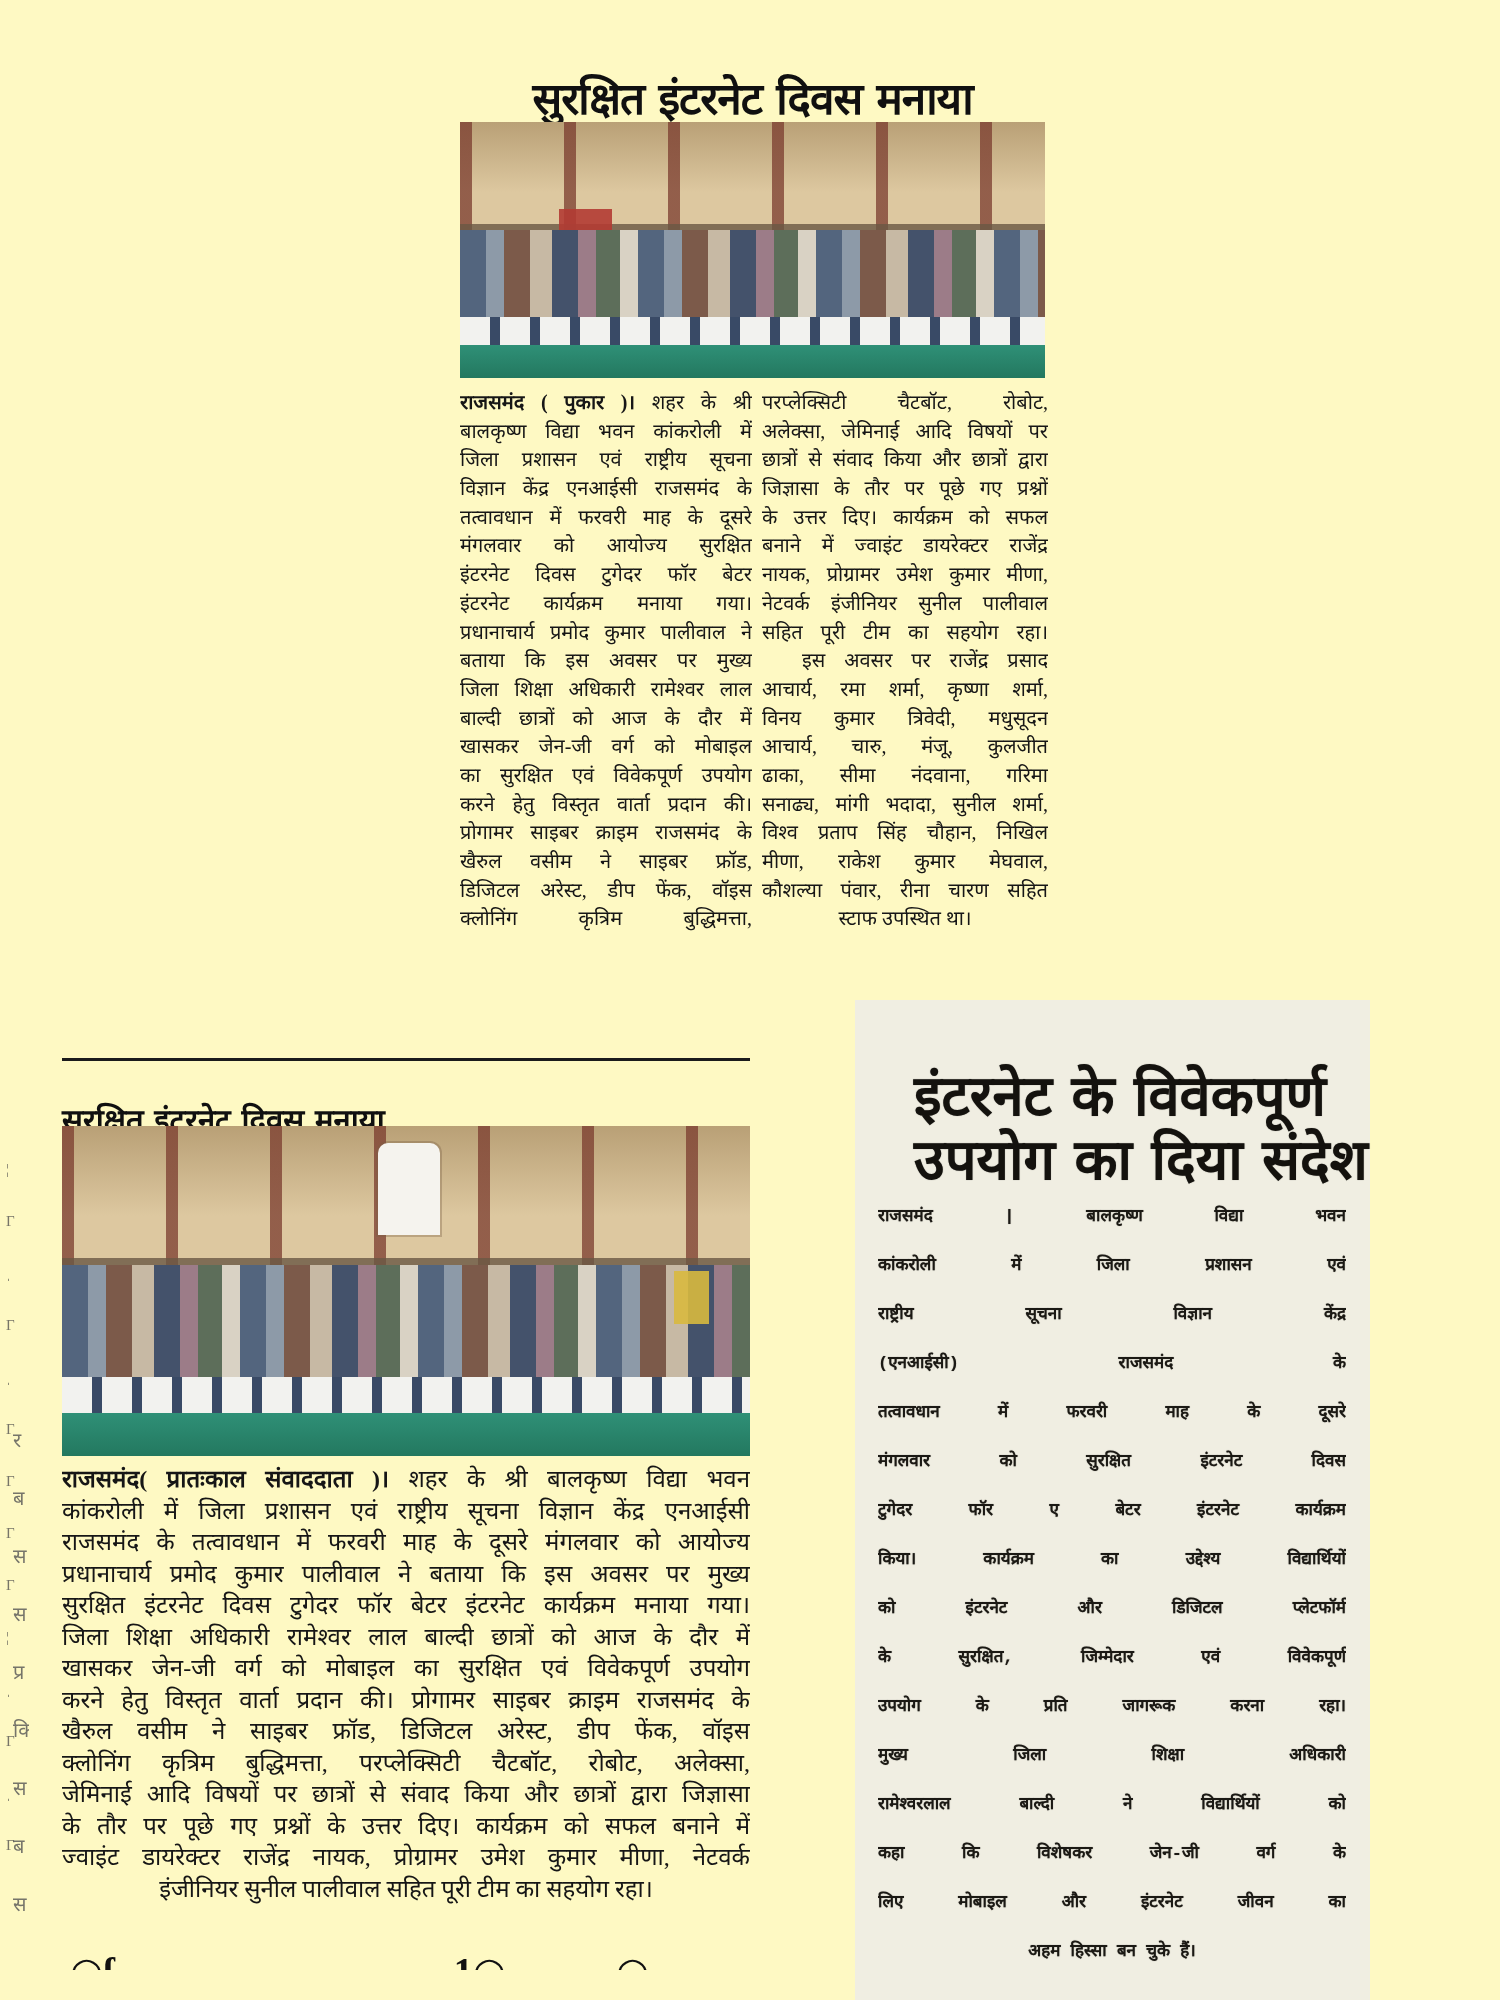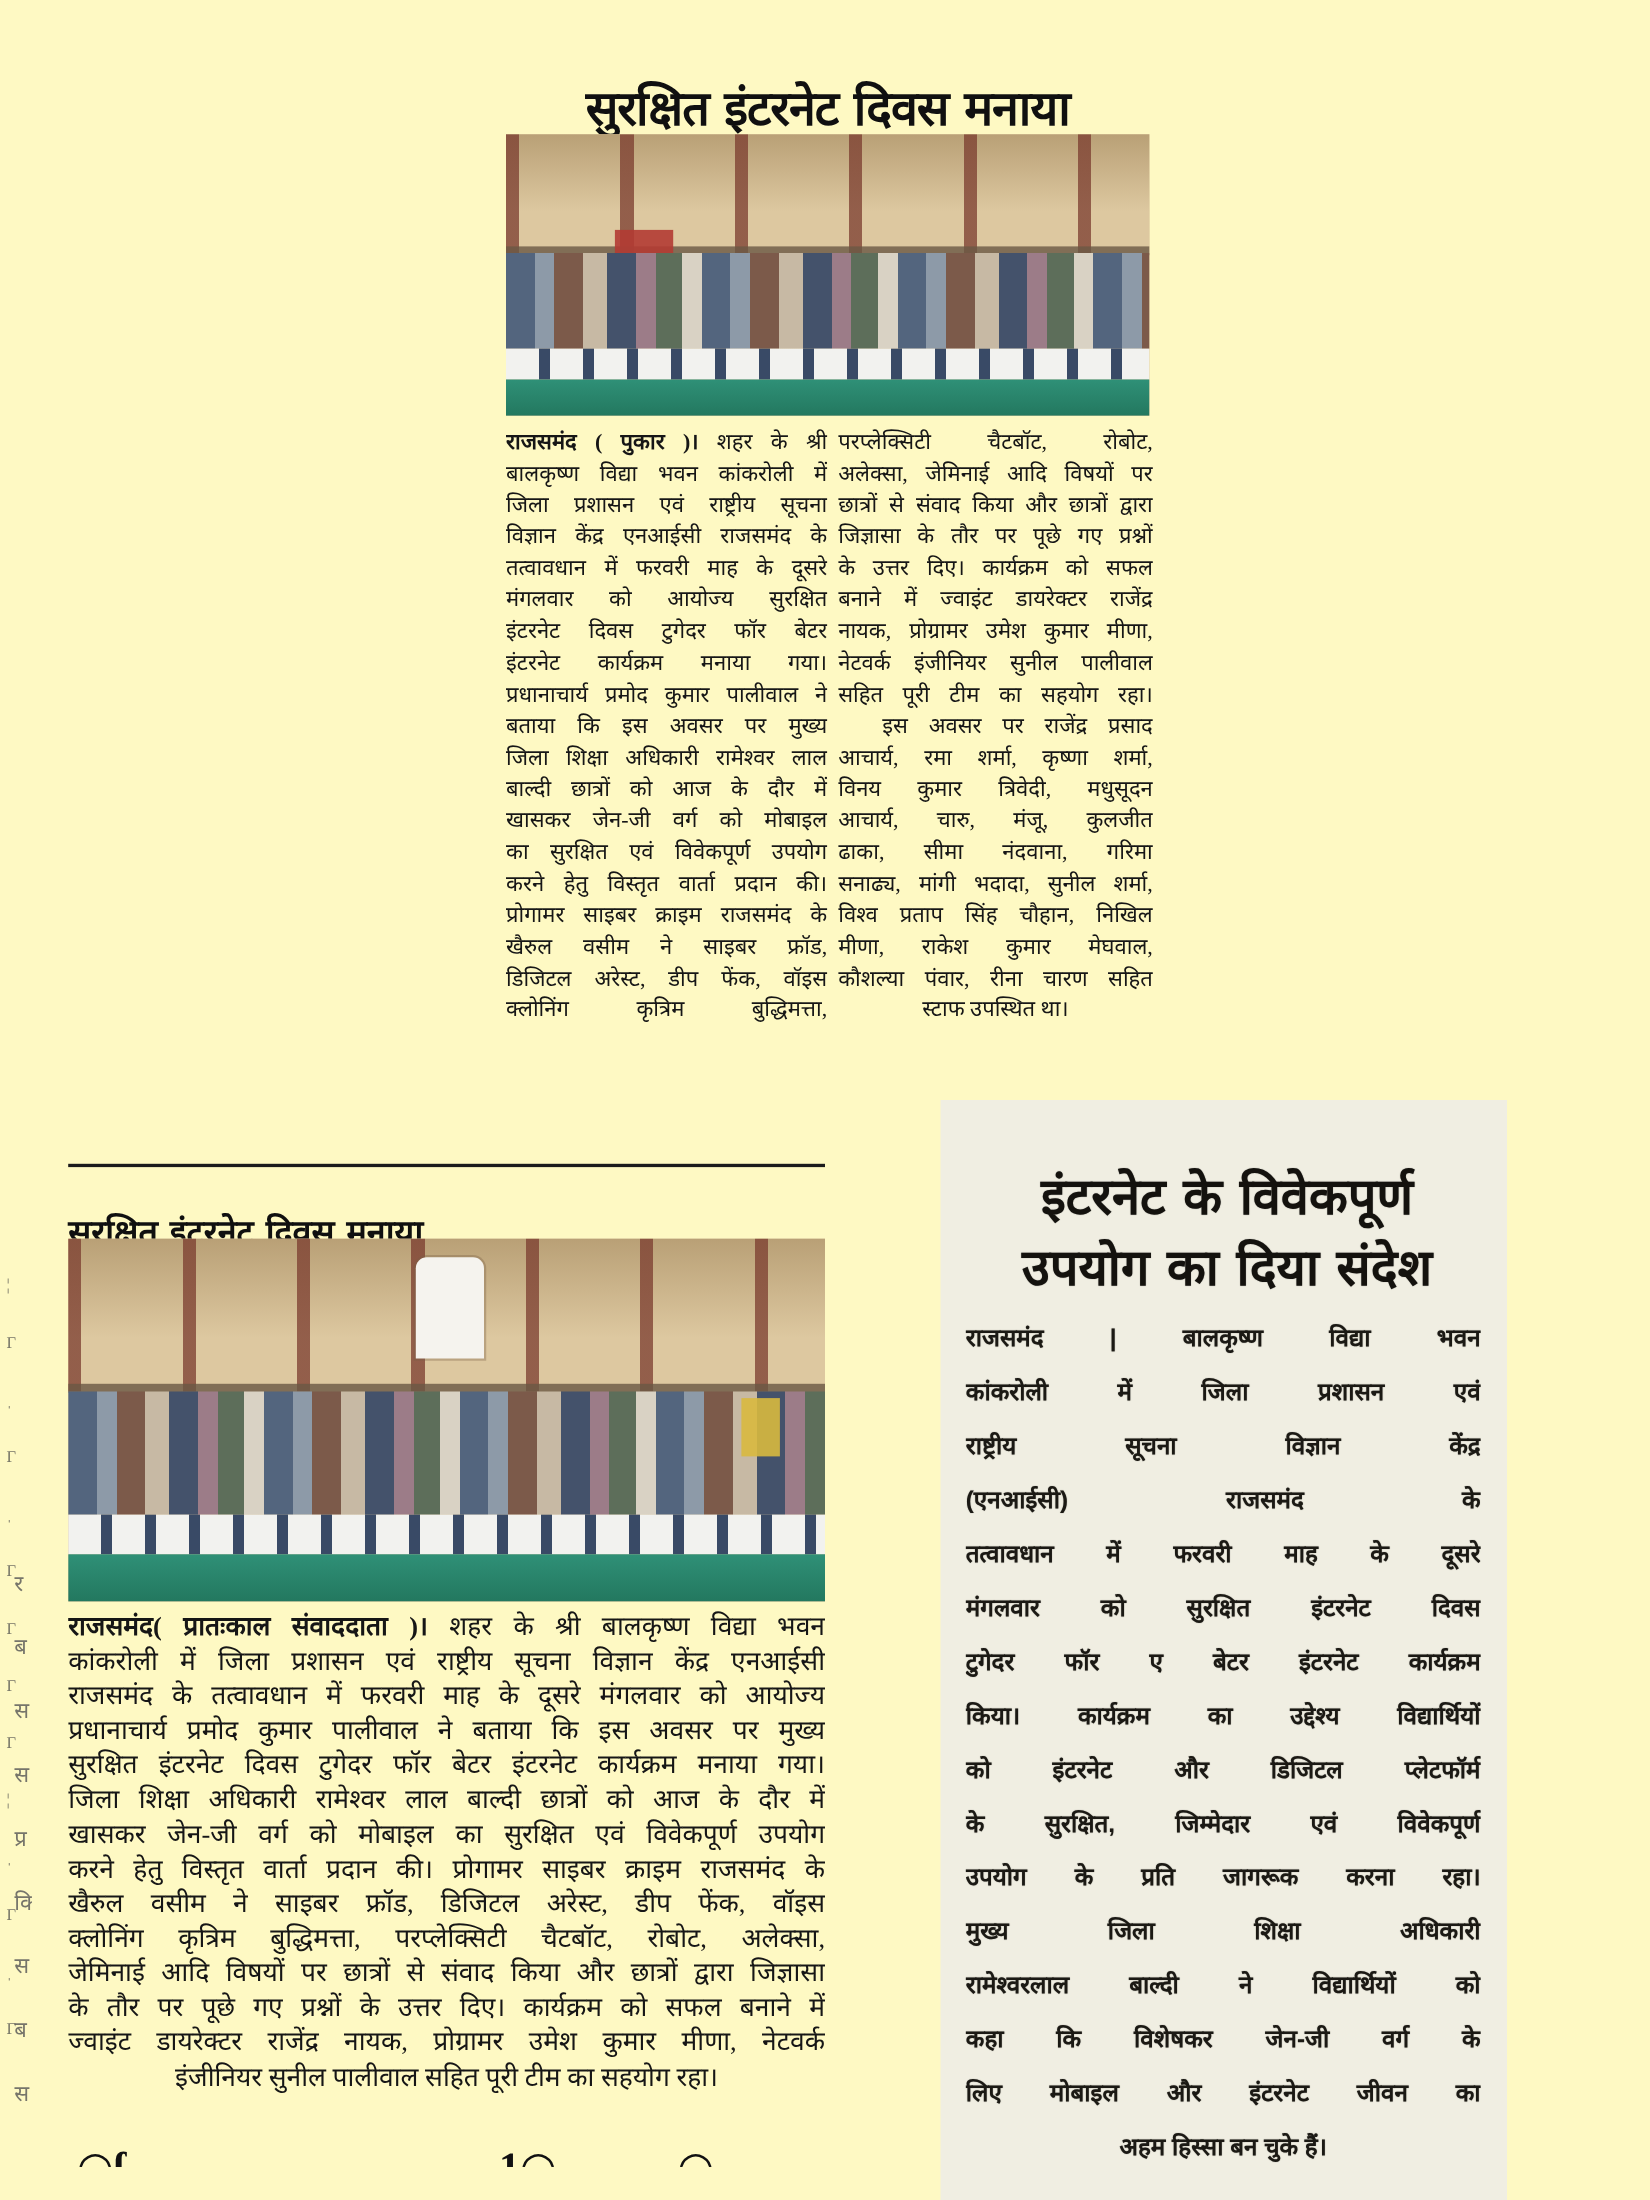--- a/index.html
+++ b/index.html
@@ -6,23 +6,23 @@
   .page{position:relative;width:1500px;height:2000px;background:#fef9c3;overflow:hidden;
         font-family:"Liberation Serif","DejaVu Serif",serif;color:#161616;}
 
   
   .h-top{position:absolute;left:430px;top:38px;width:645px;text-align:center;
          font-family:"DejaVu Sans","Liberation Sans",sans-serif;font-weight:700;
          font-size:44px;color:#101010;letter-spacing:-1px;}
   .h-bl{position:absolute;left:62px;top:1072px;width:540px;text-align:left;
         font-family:"DejaVu Sans","Liberation Sans",sans-serif;font-weight:700;
         font-size:31px;color:#101010;}
-  .h-br{position:absolute;left:878px;top:1018px;width:475px;
+  .h-br{position:absolute;left:914px;top:1018px;width:475px;
         font-family:"DejaVu Sans","Liberation Sans",sans-serif;font-weight:800;
-        font-size:46px;line-height:64px;color:#14120e;text-shadow:0 0 1px rgba(0,0,0,.45);text-align:center;}
+        font-size:56px;line-height:64px;color:#14120e;text-shadow:0 0 1px rgba(0,0,0,.45);}
 
   .rule-bl{position:absolute;left:62px;top:1058px;width:688px;height:3px;background:#1b1b1b;}
 
   
   .photo{position:absolute;overflow:hidden;background:#d9c49c;}
   .photo-top{left:460px;top:122px;width:585px;height:256px;}
   .photo-bl{left:62px;top:1126px;width:688px;height:330px;}
   .ph{position:absolute;left:0;right:0;}
   .ph-build{top:0;height:42%;
     background-image:
@@ -40,22 +40,22 @@
   .ph-uniform{top:76%;height:11%;
     background:repeating-linear-gradient(90deg,#f2f2ef 0 30px,#394a66 30px 40px);}
   .ph-carpet{top:87%;height:13%;background:linear-gradient(#2f9077,#23785f);}
 
   
   .col{position:absolute;--lh:28.7px;font-size:20px;}
   .col-left{left:460px;top:388px;width:292px;}
   .col-right{left:762px;top:388px;width:286px;}
   .bl-body{position:absolute;left:62px;top:1464px;width:688px;--lh:31.5px;font-size:24px;}
   .br-panel{position:absolute;left:855px;top:1000px;width:515px;height:1000px;background:#f0eee2;}
-  .br-body{position:absolute;left:878px;top:1192px;width:468px;--lh:49px;font-size:22px;
-           font-family:Liberation Sans, sans-serif;font-weight:700;
+  .br-body{position:absolute;left:878px;top:1192px;width:468px;--lh:49px;font-size:17px;
+           font-family:Liberation Mono, monospace;font-weight:700;
            color:#1b1914;text-shadow:0 0 1px rgba(20,18,14,.45);}
 
   .jline{height:var(--lh);line-height:var(--lh);overflow:hidden;text-align:justify;}
   .jline::after{content:"";display:inline-block;width:100%;}
   .pline{height:var(--lh);line-height:var(--lh);overflow:hidden;text-align:center;}
   .lead{font-weight:700;}
 
   
   .edge-ticks{position:absolute;left:6px;top:1162px;display:flex;flex-direction:column;gap:38px;
               color:#4a4a4a;font-size:15px;opacity:.75;}

